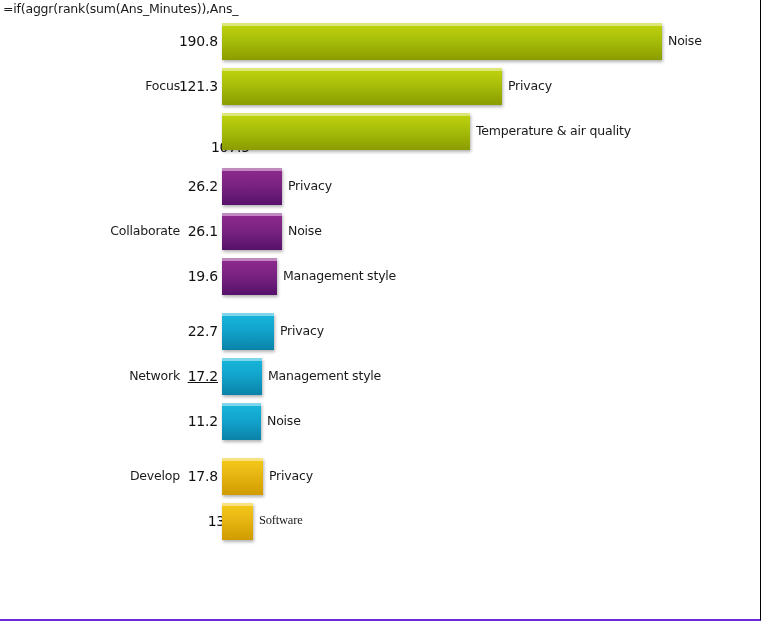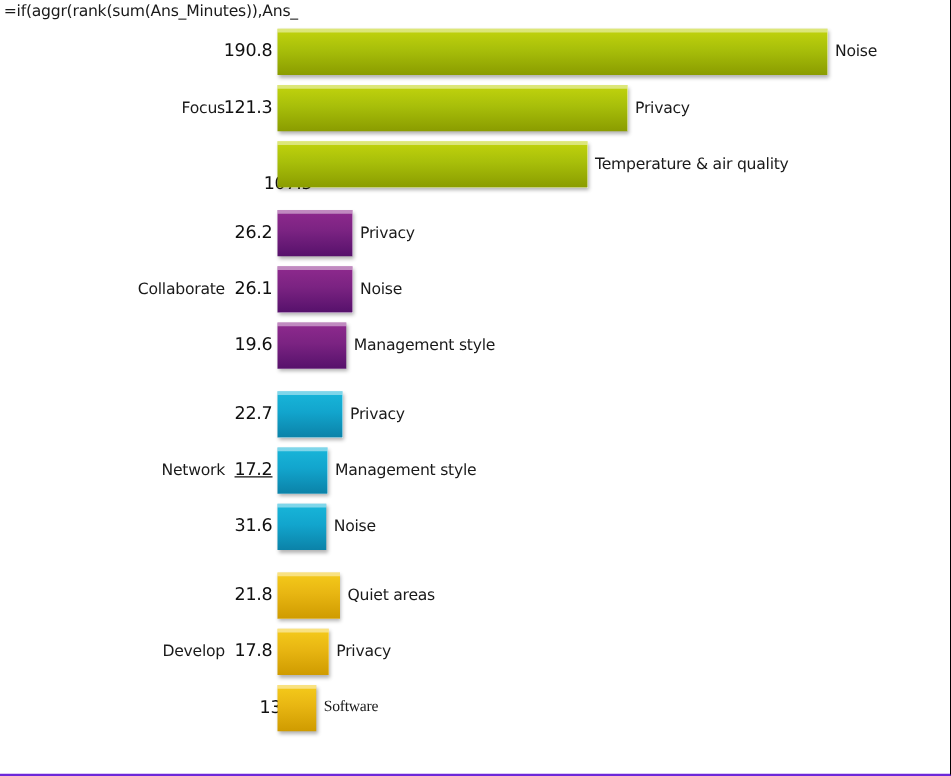--- a/index.html
+++ b/index.html
@@ -160,36 +160,29 @@
         </div>
         <div class="bar-row">
           <div class="group-label" style="top: 10px;">Network</div>
           <div class="value-label" style="top: 10px; text-decoration: underline;">17.2</div>
           <div class="bar-track">
             <div class="bar" style="width: 40px; background: linear-gradient(rgb(24, 182, 218) 0%, rgb(18, 165, 205) 45%, rgb(11, 130, 168) 100%);"></div>
           </div>
           <div class="bar-name" style="left: 268px;">Management style</div>
         </div>
         <div class="bar-row">
-          <div class="value-label" style="top: 10px;">31.6</div>
+          <div class="value-label" style="top: 10px;">11.2</div>
           <div class="bar-track">
             <div class="bar" style="width: 39px; background: linear-gradient(rgb(24, 182, 218) 0%, rgb(18, 165, 205) 45%, rgb(11, 130, 168) 100%);"></div>
           </div>
           <div class="bar-name" style="left: 267px;">Noise</div>
         </div>
       </div>
       <div class="group-gap"></div>
       <div class="group-block">
-        <div class="bar-row">
-          <div class="value-label" style="top: 10px;">21.8</div>
-          <div class="bar-track">
-            <div class="bar" style="width: 50px; background: linear-gradient(rgb(245, 203, 27) 0%, rgb(232, 182, 18) 45%, rgb(207, 155, 0) 100%);"></div>
-          </div>
-          <div class="bar-name" style="left: 278px;">Quiet areas</div>
-        </div>
         <div class="bar-row">
           <div class="group-label" style="top: 10px;">Develop</div>
           <div class="value-label" style="top: 10px;">17.8</div>
           <div class="bar-track">
             <div class="bar" style="width: 41px; background: linear-gradient(rgb(245, 203, 27) 0%, rgb(232, 182, 18) 45%, rgb(207, 155, 0) 100%);"></div>
           </div>
           <div class="bar-name" style="left: 269px;">Privacy</div>
         </div>
         <div class="bar-row">
           <div class="value-label" style="top: 10px; padding-left: 20px;">13.5</div>

